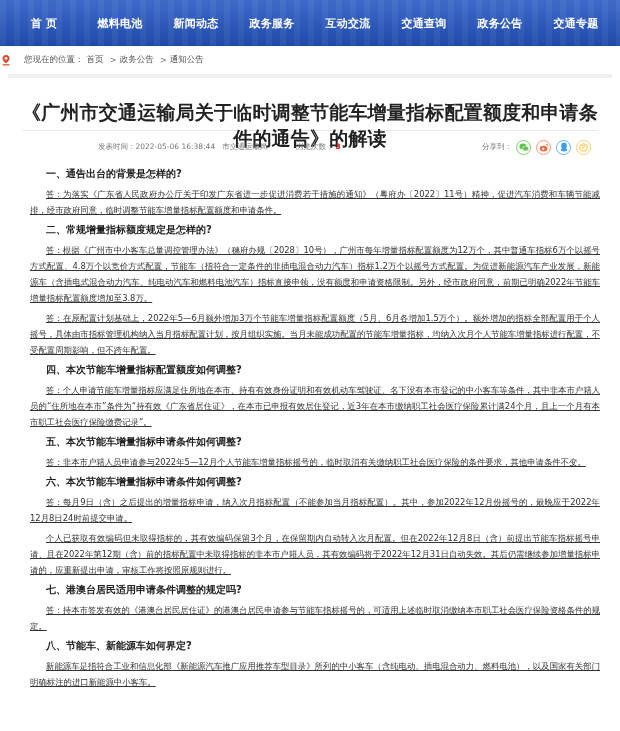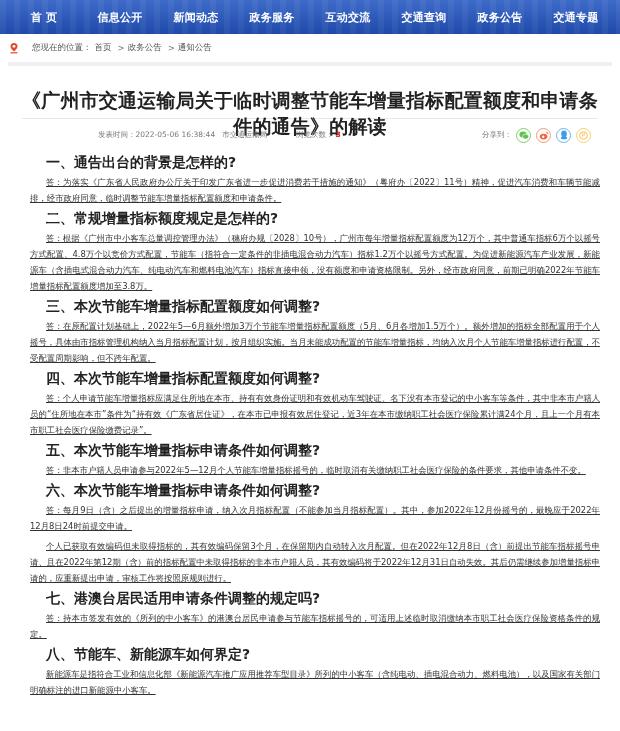--- a/index.html
+++ b/index.html
@@ -1,20 +1,20 @@
 <!DOCTYPE html>
 <html><head>
 <meta charset="utf-8">
 <style>
   * { box-sizing: border-box; margin: 0; padding: 0; }
   html, body { width: 620px; height: 731px; overflow: hidden; background: #ffffff; }
   body { font-family: "DejaVu Sans", "Liberation Sans", sans-serif; color: #333; }
 
   .nav {
-    height: 34px;
+    height: 46px;
     background: linear-gradient(180deg, #2e5fc4 0%, #2552b6 55%, #1f4aa8 100%);
     display: flex; align-items: center; justify-content: space-around;
     padding: 0 6px;
     position: relative; overflow: hidden;
   }
   .nav::before {
     content: ""; position: absolute; inset: 0;
     background:
       repeating-linear-gradient(90deg, rgba(255,255,255,0.05) 0 6px, rgba(255,255,255,0) 6px 14px),
       linear-gradient(180deg, rgba(255,255,255,0.08), rgba(255,255,255,0));
@@ -22,21 +22,21 @@
   }
   .nav-item {
     position: relative;
     color: #ffffff; font-size: 11px; font-weight: bold;
     text-align: center; width: 72px; letter-spacing: 0.3px;
     cursor: pointer;
   }
 
   .crumb {
     height: 28px; display: flex; align-items: center;
-    padding-left: 8px; font-size: 8.5px; color: #555;
+    font-size: 8.5px; color: #555;
   }
   .crumb .pin { width: 12px; height: 12px; margin-right: 12px; display: inline-flex; }
   .crumb span { margin-right: 3px; }
   .crumb .sep { margin: 0 3px; color: #777; }
   .crumb .link { cursor: pointer; }
 
   .band { height: 4px; background: #eef0f2; margin: 0 8px 0 8px; }
 
   .article { padding: 0 14px 0 14px; }
   .title {
@@ -58,29 +58,29 @@
     width: 15px; height: 15px; border-radius: 50%; border: 1px solid;
     display: inline-flex; align-items: center; justify-content: center;
     margin-right: 5px; cursor: pointer; background: #fff;
   }
   .s-wechat { border-color: #7bd36a; }
   .s-weibo { border-color: #f59a7a; }
   .s-qq { border-color: #6cb5ee; }
   .s-qzone { border-color: #f7cf7a; }
 
   .body { padding: 0 6px 0 16px; font-size: 8.4px; line-height: 16px; color: #333; }
-  .body h3 { font-size: 14px; font-weight: bold; color: #222; margin: 3px 0 4px 16px; line-height: 16px; }
+  .body h3 { font-size: 10px; font-weight: bold; color: #222; margin: 3px 0 4px 16px; line-height: 16px; }
   .body p { text-indent: 16px; margin-bottom: 4px; text-align: justify; text-decoration: underline; }
 </style>
 </head>
 <body>
 
 <div class="nav">
   <div class="nav-item">首 页</div>
-  <div class="nav-item">信息公开</div>
+  <div class="nav-item">燃料电池</div>
   <div class="nav-item">新闻动态</div>
   <div class="nav-item">政务服务</div>
   <div class="nav-item">互动交流</div>
   <div class="nav-item">交通查询</div>
   <div class="nav-item">政务公告</div>
   <div class="nav-item">交通专题</div>
 </div>
 
 <div class="crumb">
   <span class="pin">
@@ -142,32 +142,31 @@
     </div>
   </div>
 
   <div class="body">
     <h3>一、通告出台的背景是怎样的?</h3>
     <p>答：为落实《广东省人民政府办公厅关于印发广东省进一步促进消费若干措施的通知》（粤府办〔2022〕11号）精神，促进汽车消费和车辆节能减排，经市政府同意，临时调整节能车增量指标配置额度和申请条件。</p>
 
     <h3>二、常规增量指标额度规定是怎样的?</h3>
     <p>答：根据《广州市中小客车总量调控管理办法》（穗府办规〔2028〕10号），广州市每年增量指标配置额度为12万个，其中普通车指标6万个以摇号方式配置、4.8万个以竞价方式配置，节能车（指符合一定条件的非插电混合动力汽车）指标1.2万个以摇号方式配置。为促进新能源汽车产业发展，新能源车（含插电式混合动力汽车、纯电动汽车和燃料电池汽车）指标直接申领，没有额度和申请资格限制。另外，经市政府同意，前期已明确2022年节能车增量指标配置额度增加至3.8万。</p>
 
-    <h3>三、本次节能车增量指标配置额度如何调整?</h3>
     <p>答：在原配置计划基础上，2022年5—6月额外增加3万个节能车增量指标配置额度（5月、6月各增加1.5万个）。额外增加的指标全部配置用于个人摇号，具体由市指标管理机构纳入当月指标配置计划，按月组织实施。当月未能成功配置的节能车增量指标，均纳入次月个人节能车增量指标进行配置，不受配置周期影响，但不跨年配置。</p>
 
     <h3>四、本次节能车增量指标配置额度如何调整?</h3>
     <p>答：个人申请节能车增量指标应满足住所地在本市、持有有效身份证明和有效机动车驾驶证、名下没有本市登记的中小客车等条件，其中非本市户籍人员的“住所地在本市”条件为“持有效《广东省居住证》，在本市已申报有效居住登记，近3年在本市缴纳职工社会医疗保险累计满24个月，且上一个月有本市职工社会医疗保险缴费记录”。</p>
 
     <h3>五、本次节能车增量指标申请条件如何调整?</h3>
     <p>答：非本市户籍人员申请参与2022年5—12月个人节能车增量指标摇号的，临时取消有关缴纳职工社会医疗保险的条件要求，其他申请条件不变。</p>
 
     <h3>六、本次节能车增量指标申请条件如何调整?</h3>
     <p>答：每月9日（含）之后提出的增量指标申请，纳入次月指标配置（不能参加当月指标配置）。其中，参加2022年12月份摇号的，最晚应于2022年12月8日24时前提交申请。</p>
     <p>个人已获取有效编码但未取得指标的，其有效编码保留3个月，在保留期内自动转入次月配置。但在2022年12月8日（含）前提出节能车指标摇号申请、且在2022年第12期（含）前的指标配置中未取得指标的非本市户籍人员，其有效编码将于2022年12月31日自动失效。其后仍需继续参加增量指标申请的，应重新提出申请，审核工作将按照原规则进行。</p>
 
     <h3>七、港澳台居民适用申请条件调整的规定吗?</h3>
-    <p>答：持本市签发有效的《所列的中小客车》的港澳台居民申请参与节能车指标摇号的，可适用上述临时取消缴纳本市职工社会医疗保险资格条件的规定。</p>
+    <p>答：持本市签发有效的《港澳台居民居住证》的港澳台居民申请参与节能车指标摇号的，可适用上述临时取消缴纳本市职工社会医疗保险资格条件的规定。</p>
 
     <h3>八、节能车、新能源车如何界定?</h3>
     <p>新能源车是指符合工业和信息化部《新能源汽车推广应用推荐车型目录》所列的中小客车（含纯电动、插电混合动力、燃料电池），以及国家有关部门明确标注的进口新能源中小客车。</p>
   </div>
 </div>
 
 </body></html>

